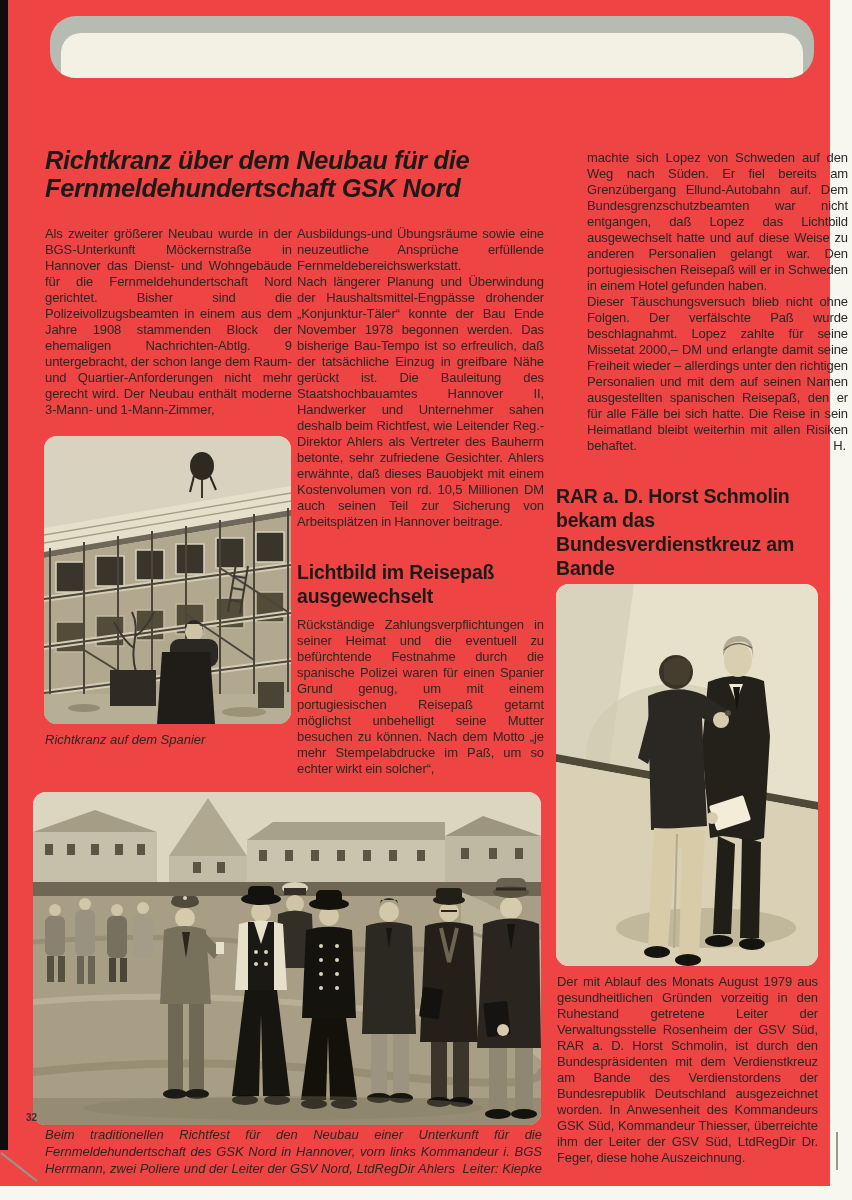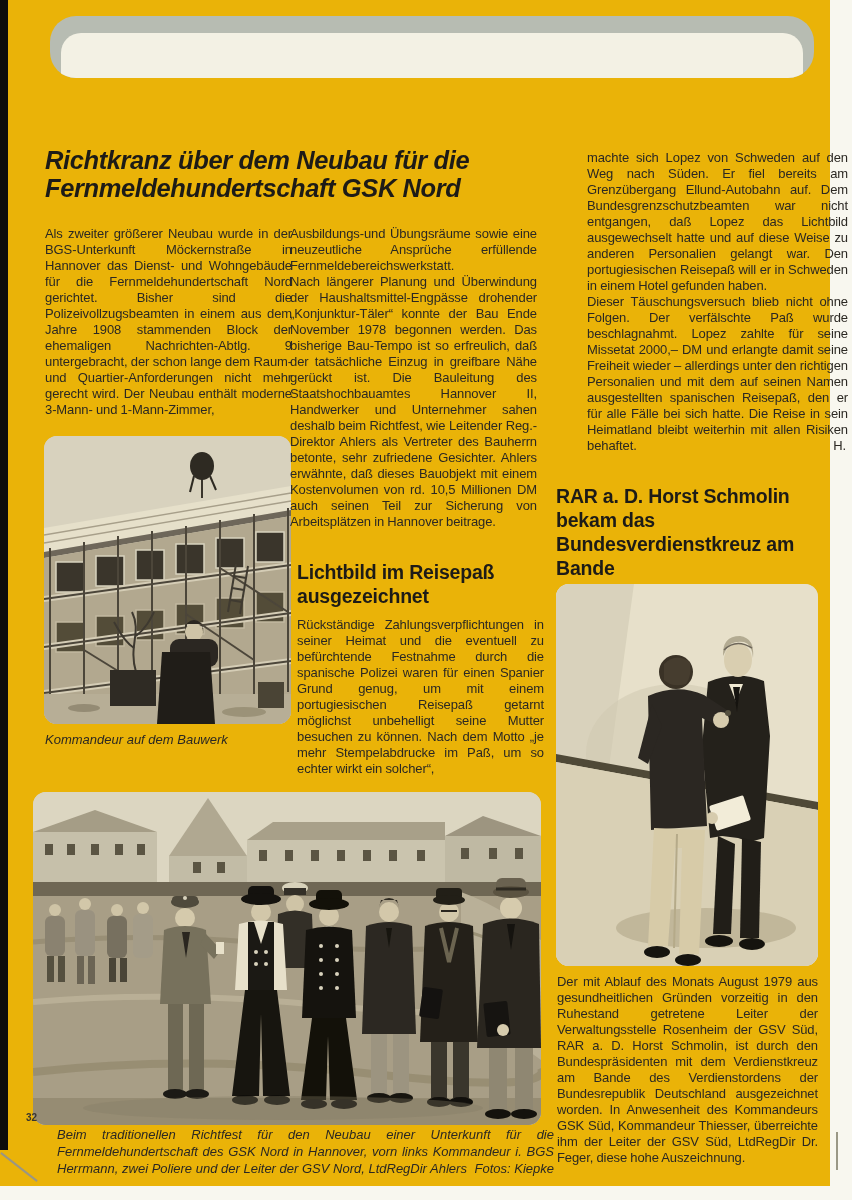--- a/index.html
+++ b/index.html
@@ -1,18 +1,18 @@
 <!DOCTYPE html>
 <html><head>
 <meta charset="utf-8">
 <style>
   html,body{margin:0;padding:0;}
   body{width:852px;height:1200px;position:relative;overflow:hidden;
        font-family:"Liberation Sans",sans-serif;background:#f6f4ea;}
-  .canvas{position:absolute;inset:0;width:852px;height:1200px;background:#eab308;}
+  .canvas{position:absolute;inset:0;width:852px;height:1200px;background:#ef4444;}
   .right-margin{position:absolute;right:0;top:0;width:22px;height:1200px;background:#f8f7ef;}
   .bottom-margin{position:absolute;left:0;bottom:0;width:852px;height:14px;background:#f8f7ef;}
   .left-strip{position:absolute;left:0;top:0;width:8px;height:1150px;background:#0e0d0b;}
   .corner-crease{position:absolute;left:-4px;top:1166px;width:46px;height:2px;background:#9a9683;
        transform:rotate(38deg);}
   .edge-mark{position:absolute;left:836px;top:1132px;width:2px;height:38px;background:#9a9886;}
 
   
   .top-band{position:absolute;left:50px;top:16px;width:764px;height:62px;background:#b7bcb2;
        border-radius:26px;overflow:hidden;}
@@ -128,28 +128,28 @@
         <path d="M92,200 C102,192 106,184 110,176"></path>
       </g>
       <rect x="66" y="234" width="46" height="36" fill="#2f2b24"></rect>
 
       <circle cx="150" cy="196" r="9" fill="#cfc4a7"></circle>
       <path d="M141,193 A9 9 0 0 1 159,193 L157,188 L143,188 Z" fill="#2b2721"></path>
       <rect x="126" y="203" width="48" height="28" rx="9" fill="#2b2722"></rect>
       <polygon points="118,216 166,216 171,288 113,288" fill="#201d18"></polygon>
     </svg>
   </div>
-  <div class="caption" style="left:45px;top:731px;width:247px;">Kommandeur auf dem Bauwerk</div>
-
-  <div class="body-text" style="left:290px;top:226px;width:247px;">
+  <div class="caption" style="left:45px;top:731px;width:247px;">Richtkranz auf dem Spanier</div>
+
+  <div class="body-text" style="left:297px;top:226px;width:247px;">
     <p>Ausbildungs-und Übungsräume sowie eine neuzeutliche Ansprüche erfüllende Fernmeldebereichswerkstatt.</p>
     <p>Nach längerer Planung und Überwindung der Haushaltsmittel-Engpässe drohender „Konjunktur-Täler“ konnte der Bau Ende November 1978 begonnen werden. Das bisherige Bau-Tempo ist so erfreulich, daß der tatsächliche Einzug in greifbare Nähe gerückt ist. Die Bauleitung des Staatshochbauamtes Hannover II, Handwerker und Unternehmer sahen deshalb beim Richtfest, wie Leitender Reg.-Direktor Ahlers als Vertreter des Bauherrn betonte, sehr zufriedene Gesichter. Ahlers erwähnte, daß dieses Bauobjekt mit einem Kostenvolumen von rd. 10,5 Millionen DM auch seinen Teil zur Sicherung von Arbeitsplätzen in Hannover beitrage.</p>
   </div>
 
-  <h2 class="headline-md" style="left:297px;top:560px;width:250px;margin:0;">Lichtbild im Reisepaß ausgezeichnet</h2>
+  <h2 class="headline-md" style="left:297px;top:560px;width:250px;margin:0;">Lichtbild im Reisepaß ausgewechselt</h2>
   <div class="body-text" style="left:297px;top:617px;width:247px;">Rückständige Zahlungsverpflichtungen in seiner Heimat und die eventuell zu befürchtende Festnahme durch die spanische Polizei waren für einen Spanier Grund genug, um mit einem portugiesischen Reisepaß getarnt möglichst unbehelligt seine Mutter besuchen zu können. Nach dem Motto „je mehr Stempelabdrucke im Paß, um so echter wirkt ein solcher“,</div>
 
   <div class="body-text" style="left:587px;top:150px;width:261px;">
     <p>machte sich Lopez von Schweden auf den Weg nach Süden. Er fiel bereits am Grenzübergang Ellund-Autobahn auf. Dem Bundesgrenzschutzbeamten war nicht entgangen, daß Lopez das Lichtbild ausgewechselt hatte und auf diese Weise zu anderen Personalien gelangt war. Den portugiesischen Reisepaß will er in Schweden in einem Hotel gefunden haben.</p>
     <p>Dieser Täuschungsversuch blieb nicht ohne Folgen. Der verfälschte Paß wurde beschlagnahmt. Lopez zahlte für seine Missetat 2000,– DM und erlangte damit seine Freiheit wieder – allerdings unter den richtigen Personalien und mit dem auf seinen Namen ausgestellten spanischen Reisepaß, den er für alle Fälle bei sich hatte. Die Reise in sein Heimatland bleibt weiterhin mit allen Risiken behaftet.</p>
     <span class="byline">H.</span>
   </div>
 
   <h2 class="headline-md" style="left:556px;top:484px;width:272px;margin:0;">RAR a. D. Horst Schmolin bekam das Bundesverdienstkreuz am Bande</h2>
 
@@ -348,23 +348,23 @@
         <circle cx="470" cy="238" r="6" fill="#d6cbad"></circle>
         <rect x="456" y="256" width="18" height="62" fill="#8f8772"></rect>
         <rect x="482" y="256" width="18" height="62" fill="#8f8772"></rect>
         <ellipse cx="465" cy="322" rx="13" ry="5" fill="#14120d"></ellipse>
         <ellipse cx="491" cy="322" rx="13" ry="5" fill="#14120d"></ellipse>
       </g>
       <ellipse cx="250" cy="316" rx="200" ry="12" fill="#857b64" opacity="0.35"></ellipse>
     </svg>
   </div>
 
-  <div class="caption justified" style="left:45px;top:1126px;width:497px;margin-left:12px;">
+  <div class="caption justified" style="left:45px;top:1126px;width:497px;">
     <span>Beim traditionellen Richtfest für den Neubau einer Unterkunft für die Fernmeldehundertschaft des GSK Nord in Hannover, vorn links Kommandeur i. BGS Herrmann, zwei Poliere und der Leiter der GSV Nord, LtdRegDir Ahlers</span>
-    <span class="credit">Fotos: Kiepke</span>
+    <span class="credit">Leiter: Kiepke</span>
   </div>
 
   <div class="page-number">32</div>
 
   <div class="left-strip"></div>
   <div class="corner-crease"></div>
   <div class="edge-mark"></div>
 </div>
 
 </body></html>

